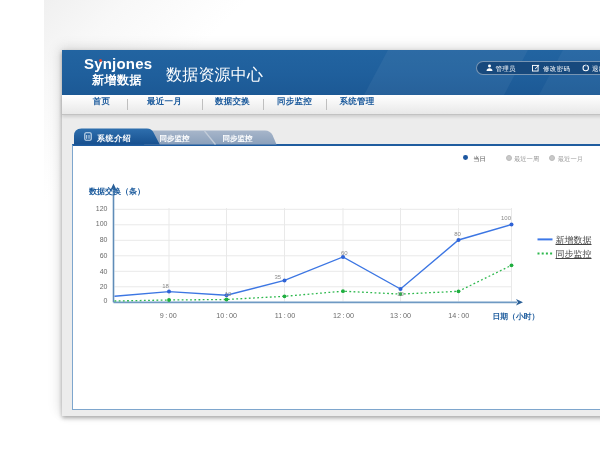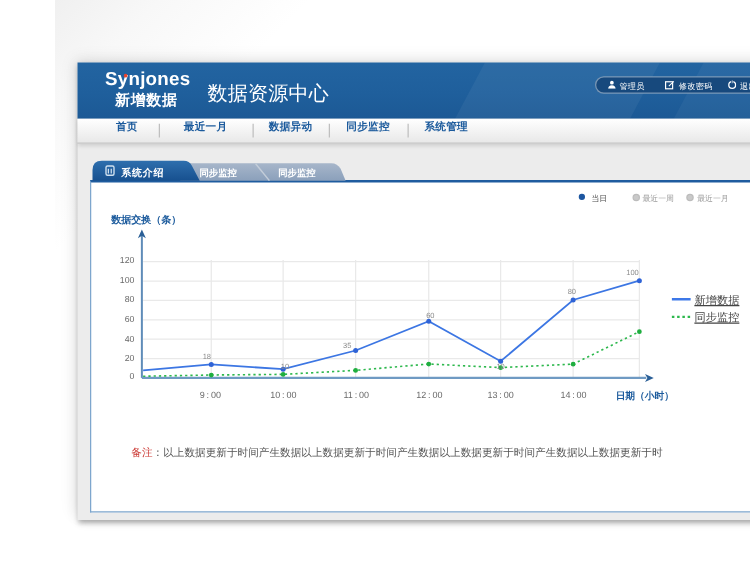--- a/index.html
+++ b/index.html
@@ -72,21 +72,21 @@
         <svg style="left:104.5px" width="7.5" height="7.5" viewBox="0 0 8 8">
             <circle cx="4" cy="4.2" r="2.9" fill="none" stroke="#fff" stroke-width="1.1"></circle>
             <rect x="3.4" y="0" width="1.2" height="3" fill="#fff" stroke="#17497d" stroke-width="0.6"></rect>
           </svg>
         <span style="left:115px">退出</span>
       </div>
     </div>
     <div class="nav">
       <div class="nitem" style="left:39.5px">首页</div>
       <div class="nitem" style="left:102.5px">最近一月</div>
-      <div class="nitem" style="left:170.5px">数据异动</div>
+      <div class="nitem" style="left:170.5px">数据交换</div>
       <div class="nitem" style="left:232.5px">同步监控</div>
       <div class="nitem" style="left:295px">系统管理</div>
       <div class="nsep" style="left:65px"></div>
       <div class="nsep" style="left:140px"></div>
       <div class="nsep" style="left:201px"></div>
       <div class="nsep" style="left:264px"></div>
     </div>
   </div>
 
   <div class="panel"></div>
@@ -182,20 +182,19 @@
   <div class="tabtxt" style="left:115.5px;top:133.5px;font-size:7.5px;letter-spacing:0;">同步监控</div>
   <div class="tabtxt" style="left:178.5px;top:133.5px;font-size:7.5px;letter-spacing:0;">同步监控</div>
 
   <div class="dot" style="left:419.2px;top:155.4px;width:4.8px;height:4.8px;background:#1c56a0"></div>
   <div class="lgtxt" style="left:429.2px;top:154.5px;color:#4a4a4a;">当日</div>
   <div class="dot" style="left:462.2px;top:155px;background:#c9c9c9;border:1px solid #bcbcbc;box-sizing:border-box;"></div>
   <div class="lgtxt" style="left:470px;top:154.5px;color:#9a9a9a;">最近一周</div>
   <div class="dot" style="left:505.2px;top:155px;background:#c9c9c9;border:1px solid #bcbcbc;box-sizing:border-box;"></div>
   <div class="lgtxt" style="left:513.8px;top:154.5px;color:#9a9a9a;">最近一月</div>
 
-  <div class="atxt" style="left:45px;top:170px;font-size:8px;">数据交换（条）</div>
+  <div class="atxt" style="left:45px;top:186px;font-size:8px;">数据交换（条）</div>
   <div class="atxt" style="left:448.5px;top:311px;font-size:7.8px;">日期（小时）</div>
 
   <div class="ltxt" style="left:511.5px;top:233.8px;">新增数据</div>
   <div class="ltxt" style="left:511.5px;top:247.9px;">同步监控</div>
 
-  <div class="note"><b>备注</b>：以上数据更新于时间产生数据以上数据更新于时间产生数据以上数据更新于时间产生数据以上数据更新于时</div>
 </div>
 
 </body></html>

